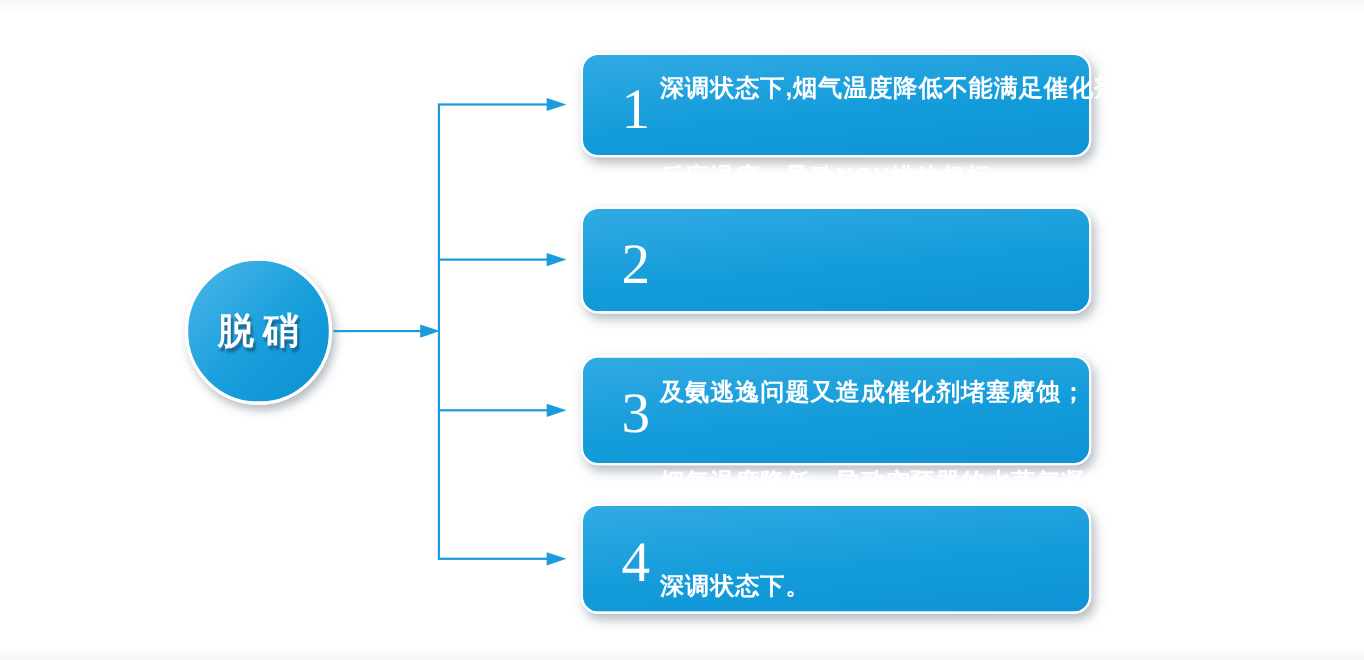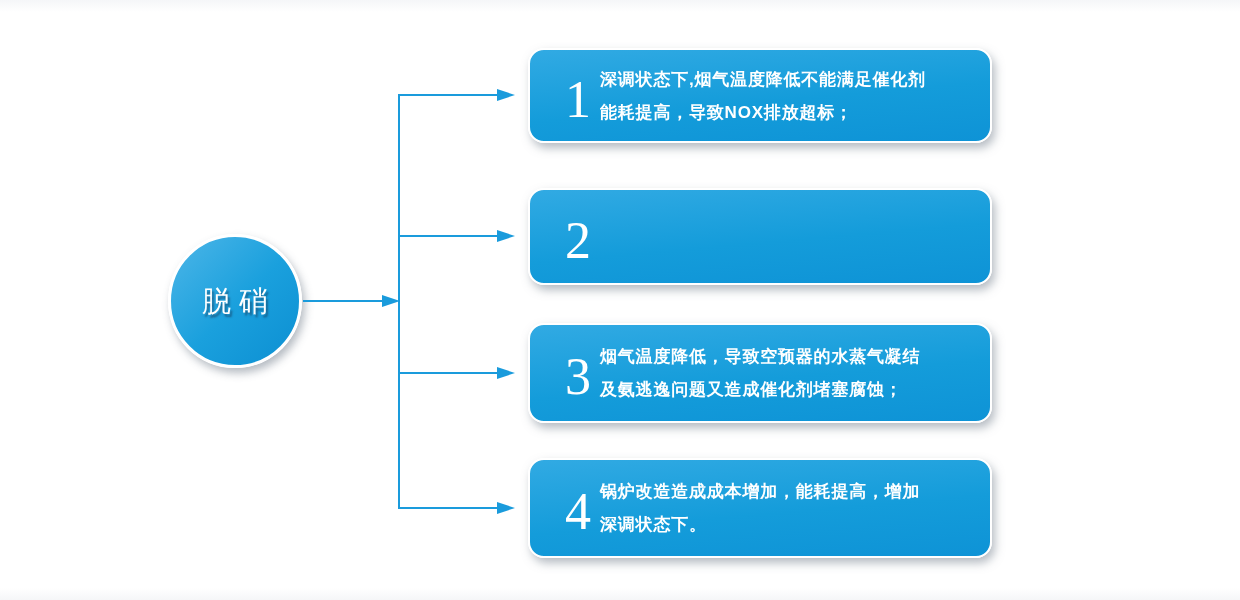--- a/index.html
+++ b/index.html
@@ -14,21 +14,21 @@
   
   .root-circle{
     position:absolute;left:168px;top:234px;
     width:128px;height:128px;border-radius:50%;
     border:3px solid #ffffff;
     background:linear-gradient(135deg,#4db6e8 0%,#1aa0dd 52%,#0c8fd2 100%);
     box-shadow:3px 5px 9px rgba(90,105,120,0.45);
     display:flex;flex-direction:column;align-items:center;justify-content:center;
   }
   .root-circle .label-line{
-    color:#ffffff;font-weight:normal;font-size:29px;line-height:44px;
+    color:#ffffff;font-weight:bold;font-size:33px;line-height:44px;
     letter-spacing:8px;padding-left:8px;white-space:nowrap;
     text-shadow:2px 3px 2px rgba(23,62,95,0.6);
   }
 
   
   .hline,.vline{position:absolute;background:#1a9bdc;}
   .hline{height:2px;}
   .vline{width:2px;}
   .line-root{left:303px;top:300px;width:80px;}
   .trunk{left:398px;top:94px;height:415px;}
@@ -62,21 +62,21 @@
   .challenge-box.p3{top:323px;height:100px;}
   .challenge-box.p4{top:458px;height:100px;}
   .challenge-number{
     width:44px;text-align:center;flex:none;
     font-family:"Liberation Serif","DejaVu Serif",serif;
     font-size:52px;line-height:52px;color:#ffffff;font-weight:normal;
     margin-top:8px;
   }
   .challenge-text{color:#ffffff;font-weight:bold;}
   .challenge-text .text-line{
-    font-size:17px;line-height:33px;letter-spacing:0.8px;white-space:nowrap;
+    font-size:22px;line-height:33px;letter-spacing:0.8px;white-space:nowrap;margin-top:48px;
   }
 </style>
 </head>
 <body>
 
 <div class="canvas">
 
   <div class="root-circle">
     <div class="label-line">脱硝</div>
   </div>
@@ -92,37 +92,36 @@
     <div class="hline branch b3"></div>
     <div class="arrow-right arrow-b3"></div>
     <div class="hline branch b4"></div>
     <div class="arrow-right arrow-b4"></div>
   </div>
 
   <div class="challenge-box p1">
     <div class="challenge-number">1</div>
     <div class="challenge-text">
       <div class="text-line">深调状态下,烟气温度降低不能满足催化剂</div>
-      <div class="text-line">能耗提高，导致NOX排放超标；</div>
+      <div class="text-line">反应温度，导致NOX排放超标；</div>
     </div>
   </div>
 
   <div class="challenge-box p2">
     <div class="challenge-number">2</div>
   </div>
 
   <div class="challenge-box p3">
     <div class="challenge-number">3</div>
     <div class="challenge-text">
+      <div class="text-line">及氨逃逸问题又造成催化剂堵塞腐蚀；</div>
       <div class="text-line">烟气温度降低，导致空预器的水蒸气凝结</div>
-      <div class="text-line">及氨逃逸问题又造成催化剂堵塞腐蚀；</div>
     </div>
   </div>
 
   <div class="challenge-box p4">
     <div class="challenge-number">4</div>
     <div class="challenge-text">
-      <div class="text-line">锅炉改造造成成本增加，能耗提高，增加</div>
       <div class="text-line">深调状态下。</div>
     </div>
   </div>
 
 </div>
 
 </body></html>

